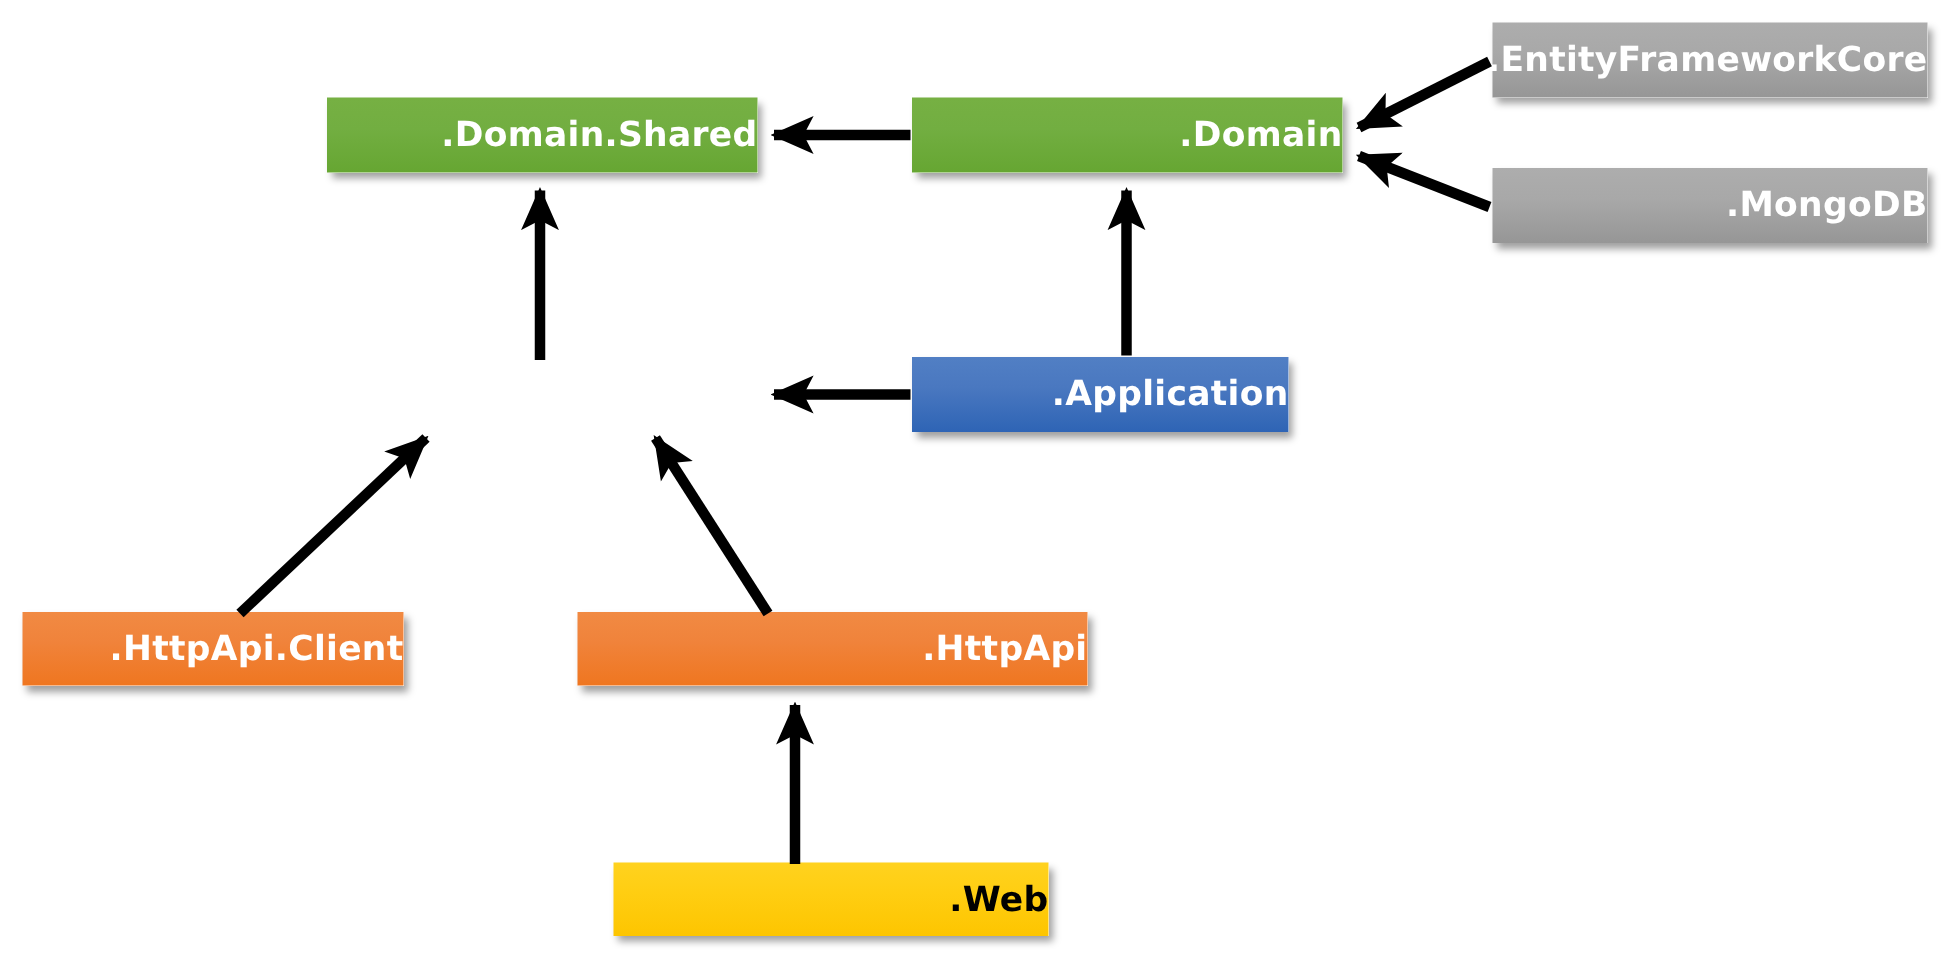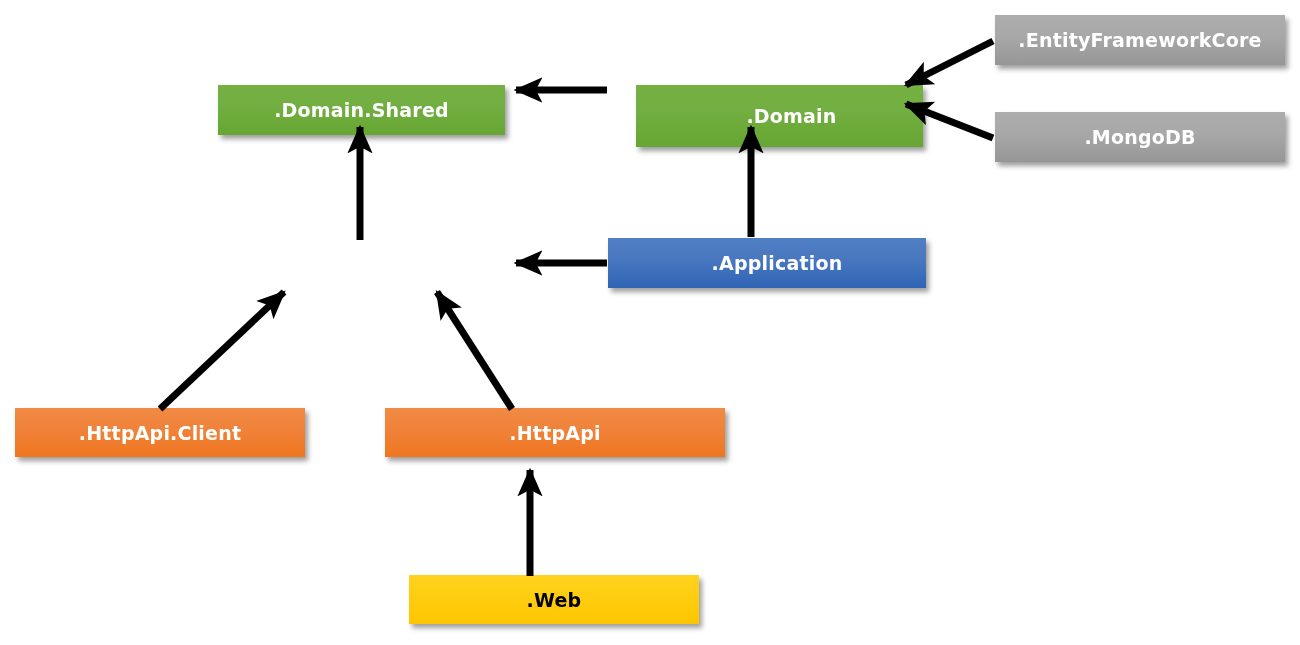--- a/index.html
+++ b/index.html
@@ -12,34 +12,33 @@
     width: 1300px;
     height: 645px;
     background: #ffffff;
     overflow: hidden;
     font-family: "DejaVu Sans", "Liberation Sans", sans-serif;
   }
   .node {
     position: absolute;
     display: flex;
     align-items: center;
-    justify-content: center;
+    justify-content: flex-end;
     box-sizing: border-box;
-    font-size: 19px;
+    font-size: 23px;
     font-weight: bold;
     letter-spacing: 0.2px;
     text-align: center;
     color: #ffffff;
     box-shadow: 3px 4px 5px rgba(0,0,0,0.38);
     z-index: 3;
     user-select: none;
   }
   .node-green {
     background: linear-gradient(to bottom, #76b043 0%, #72ae41 42%, #66a632 100%);
-    margin-top: 20px;
   }
   .node-blue {
     background: linear-gradient(to bottom, #517fc4 0%, #4a78c0 40%, #2e64b5 100%);
   }
   .node-orange {
     background: linear-gradient(to bottom, #f18a43 0%, #f0833b 40%, #ef7620 100%);
   }
   .node-gray {
     background: linear-gradient(to bottom, #adadad 0%, #a8a8a8 42%, #969696 100%);
   }
@@ -104,38 +103,38 @@
 
     <g>
       <line x1="530" y1="576" x2="530" y2="470" stroke="#000000" stroke-width="7" marker-end="url(#ah)"></line>
     </g>
   </svg>
 
   <div class="node node-green" style="left:218px; top:65px; width:287px; height:50px;">
     <span>.Domain.Shared</span>
   </div>
 
-  <div class="node node-green" style="left:636px; top:65px; width:287px; height:62px;padding-left:24px;">
+  <div class="node node-green" style="left:608px; top:65px; width:287px; height:50px;padding-left:24px;">
     <span>.Domain</span>
   </div>
 
   <div class="node node-gray" style="left:995px; top:15px; width:290px; height:50px;">
     <span>.EntityFrameworkCore</span>
   </div>
 
   <div class="node node-gray" style="left:995px; top:112px; width:290px; height:50px;">
     <span>.MongoDB</span>
   </div>
 
 
-  <div class="node node-blue" style="left:608px; top:238px; width:318px; height:50px;padding-left:20px;">
+  <div class="node node-blue" style="left:608px; top:238px; width:251px; height:50px;padding-left:20px;">
     <span>.Application</span>
   </div>
 
-  <div class="node node-orange" style="left:15px; top:408px; width:290px; height:49px;">
+  <div class="node node-orange" style="left:15px; top:408px; width:254px; height:49px;">
     <span>.HttpApi.Client</span>
   </div>
 
   <div class="node node-orange" style="left:385px; top:408px; width:340px; height:49px;">
     <span>.HttpApi</span>
   </div>
 
   <div class="node node-yellow" style="left:385px; top:575px; width:290px; height:49px;">
     <span>.Web</span>
   </div>

